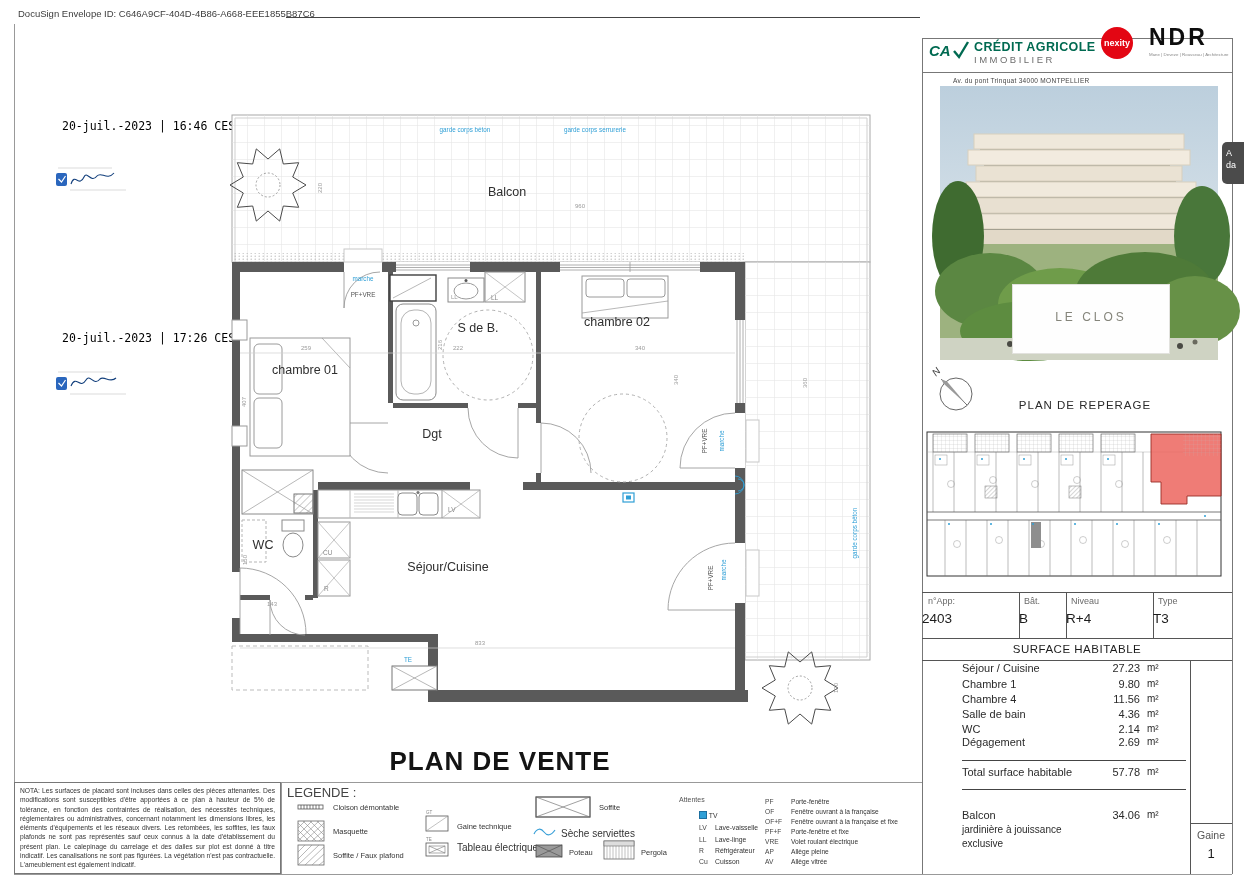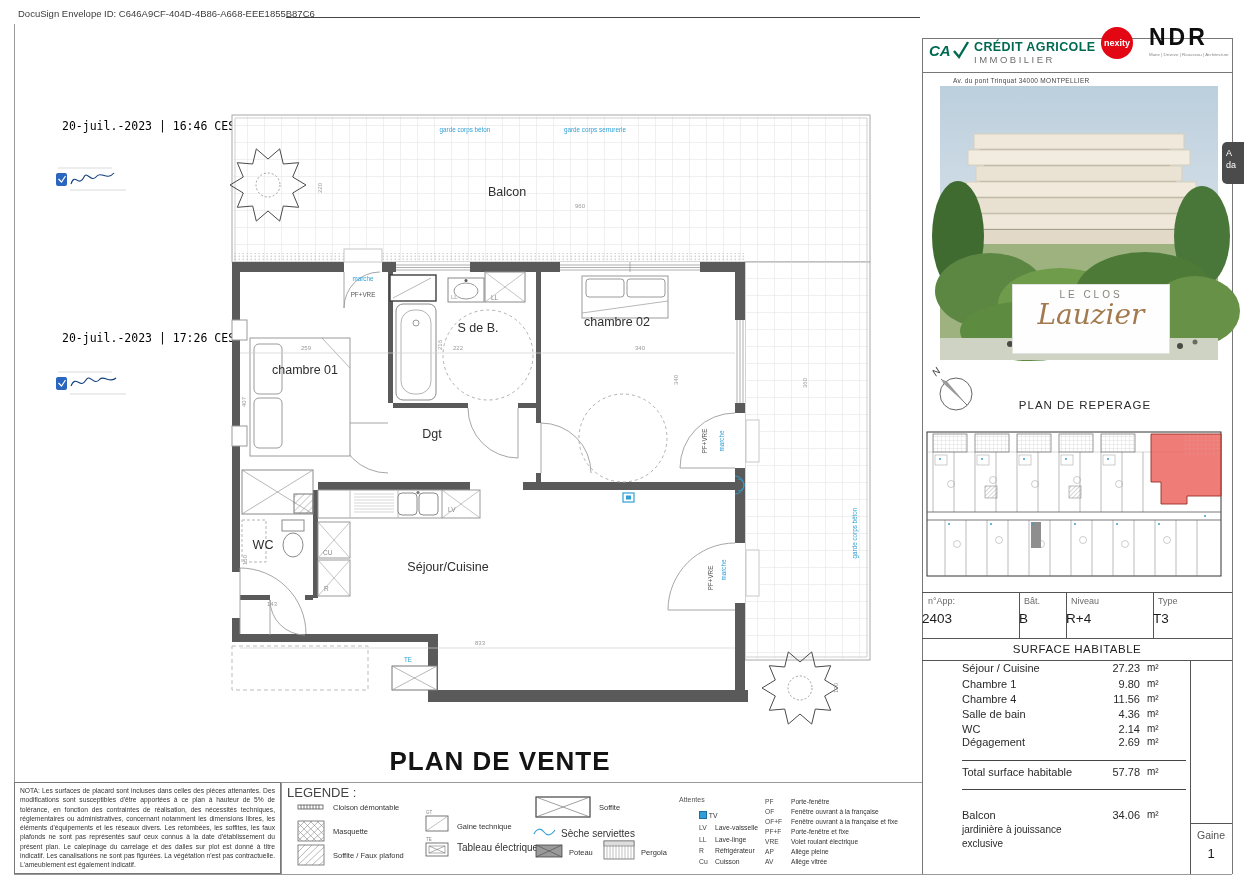--- a/index.html
+++ b/index.html
@@ -444,22 +444,21 @@
     <ellipse cx="255" cy="225" rx="45" ry="35" fill="#679147"></ellipse>
     <ellipse cx="90" cy="245" rx="70" ry="30" fill="#5d8c40"></ellipse>
   </g>
   <rect x="0" y="252" width="278" height="22" fill="#cfd3c3"></rect>
   <rect x="150" y="244" width="70" height="13" rx="4" fill="#86bdc9"></rect>
   <circle cx="70" cy="258" r="3" fill="#4a4a44"></circle>
     <circle cx="240" cy="260" r="3" fill="#4a4a44"></circle>
     <circle cx="255" cy="256" r="2.5" fill="#6a6a5e"></circle>
 </svg>
 <div style="position:absolute;left:1012px;top:284px;width:158px;height:70px;background:#fefefe;border:1px solid #e2e2de;box-sizing:border-box;text-align:center">
-  <div style="margin-top:4px;font-size:10px;letter-spacing:3px;color:#85857b">LE CLOS</div>
-  <div style="font-family:'DejaVu Serif',serif;font-style:italic;font-size:28px;color:#a37a4e;margin-top:-2px">Lauzier</div>
+  <div style="margin-top:25px;font-size:12px;letter-spacing:3px;color:#85857b">LE CLOS</div>
 </div>
 
 <svg style="left:926px;top:362px" width="56" height="58" viewBox="0 0 56 58">
   <circle cx="30" cy="32" r="16" fill="none" stroke="#666"></circle>
   <line x1="41" y1="43" x2="15" y2="17" stroke="#666"></line>
   <polygon points="15,17 21,19.5 41,43 17.5,21.5" fill="#9a9a9a"></polygon>
   <text x="8" y="14" font-size="10" font-style="italic" fill="#444" transform="rotate(-45 10 12)">N</text>
 </svg>
 <div class="t" style="left:1000px;top:399px;width:170px;text-align:center;font-size:11.5px;letter-spacing:1px;color:#2a2a2a">PLAN DE REPERAGE</div>
 

